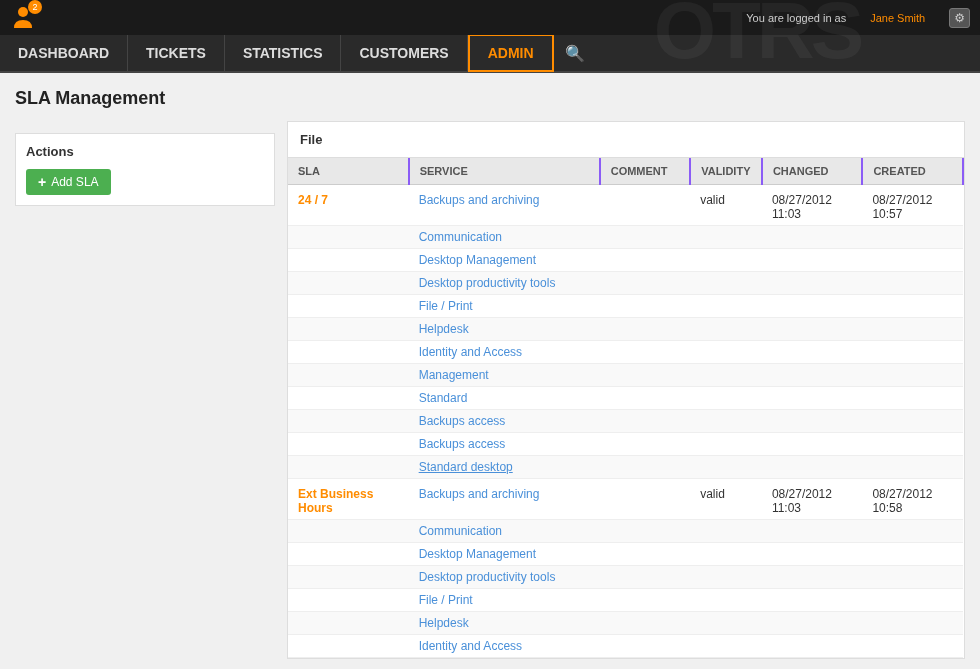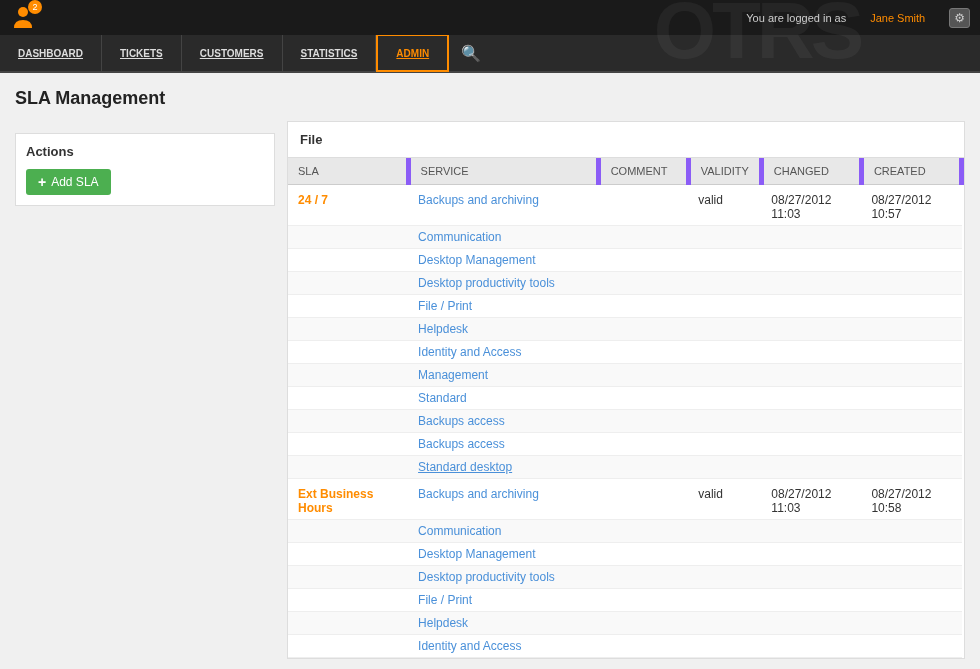--- a/index.html
+++ b/index.html
@@ -77,26 +77,25 @@
       align-items: center;
       padding: 0 0;
       border-bottom: 2px solid #444;
     }
     .nav-item {
       color: #ddd;
       padding: 0 18px;
       height: 38px;
       display: flex;
       align-items: center;
-      font-size: 10px;
+      font-size: 14px;
       font-weight: bold;
       cursor: pointer;
       border-right: 1px solid #444;
       text-transform: uppercase;
-      text-decoration: underline;
     }
     .nav-item.active {
       border: 2px solid #ff8c00;
       color: #ff8c00;
     }
     .nav-search {
       color: #ddd;
       padding: 0 12px;
       height: 38px;
       display: flex;
@@ -175,24 +174,24 @@
       width: 100%;
       border-collapse: collapse;
     }
     thead tr {
       background: #e8e8e8;
     }
     th {
       padding: 7px 10px;
       text-align: left;
       font-size: 11px;
-      font-weight: normal;
+      font-weight: bold;
       color: #555;
       border-bottom: 1px solid #ccc;
-      border-right: 5px solid #8b5cf6;
+      border-right: 2px solid #8b5cf6;
       text-transform: uppercase;
     }
     td {
       padding: 4px 10px;
       font-size: 12px;
       color: #333;
       border-bottom: 1px solid #eee;
       vertical-align: top;
     }
     .td-sla {
@@ -242,22 +241,22 @@
   <div class="header-right">
     <span>You are logged in as</span>
     <span class="username">Jane Smith</span>
     <button class="settings-btn">⚙</button>
   </div>
 </div>
 
 <div class="nav">
   <div class="nav-item">DASHBOARD</div>
   <div class="nav-item">TICKETS</div>
+  <div class="nav-item">STATISTICS</div>
   <div class="nav-item">CUSTOMERS</div>
-  <div class="nav-item">STATISTICS</div>
   <div class="nav-item active">ADMIN</div>
   <div class="nav-search">🔍</div>
 </div>
 
 <div class="page-content">
   <div class="page-title">SLA Management</div>
 
   <div class="content-layout">
 
     <div class="sidebar">

